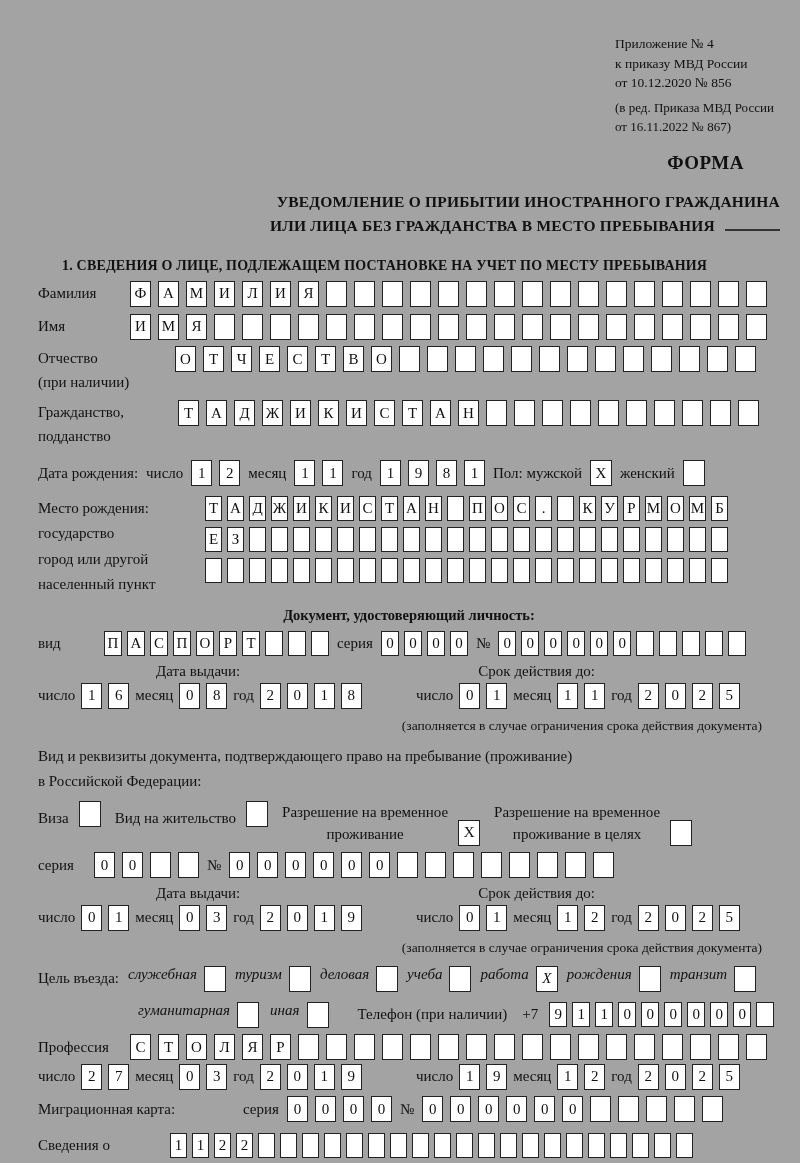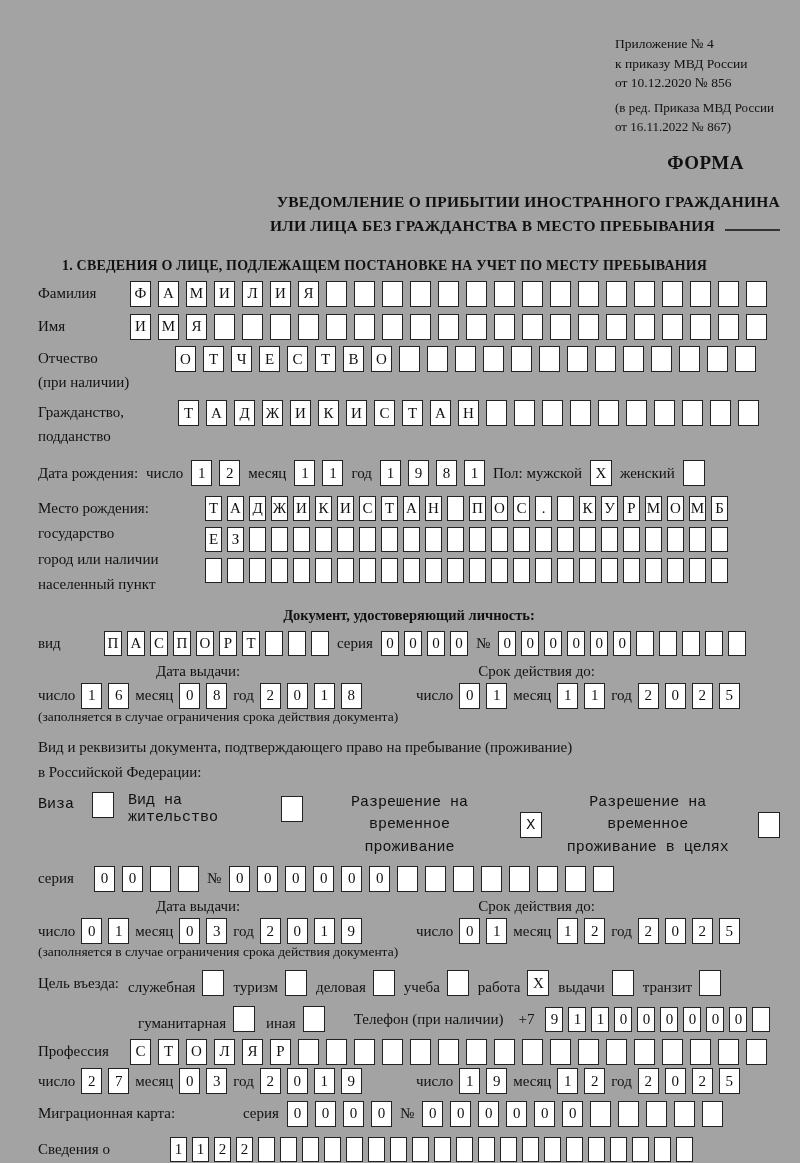--- a/index.html
+++ b/index.html
@@ -42,29 +42,29 @@
   .doc-heading { text-align:center; font-weight:bold; font-size:14.5px; margin-top:10px; }
   .inlbl { margin:0 8px; flex:none; }
   
   .dp-heads { display:flex; margin-top:6px; font-size:15px; }
   .dp-h1 { margin-left:118px; } .dp-h2 { margin-left:auto; margin-right:185px; }
   .dp-heads.entry .dp-h2 { margin-right:150px; }
   .dp-row { display:flex; align-items:center; margin-top:3px; }
   .date-group { display:flex; align-items:center; gap:6px; }
   .date-group.first { width:378px; }
   .date-group .cells { gap:6px; }
-  .dp-note { margin-right:18px; font-size:13.5px; margin-top:0; }
+  .dp-note { text-align:right; margin-right:18px; font-size:13.5px; margin-top:9px; }
   
   .intro { margin-top:10px; line-height:1.7; }
   .permit-row { display:flex; align-items:flex-start; margin-top:6px; gap:14px; }
-  .p-item { display:flex; align-items:center; gap:18px;font-family:Liberation Mono, monospace; }
+  .p-item { display:flex; align-items:flex-end; gap:10px; }
   .p-lines { text-align:center; line-height:1.5; }
   
   .purpose-row { display:flex; align-items:center; gap:9px; margin-top:10px; flex-wrap:nowrap; }
-  .p-opt { display:flex; align-items:flex-end; gap:7px; }
+  .p-opt { display:flex; align-items:flex-start; gap:7px;font-style:italic; }
   .purpose-row2 { margin-left:100px; gap:11px; }
   .phone-prefix { margin-left:4px; }
 </style>
 </head>
 <body>
 
 <div class="page">
 
   <div class="appendix">
     <div>Приложение № 4</div>
@@ -226,21 +226,21 @@
     <span>Пол: мужской</span>
     <span class="cbox">X</span>
     <span>женский</span>
     <span class="cbox"></span>
   </div>
 
   <div class="block">
     <div class="blabels bp-labels">
       <div>Место рождения:</div>
       <div>государство</div>
-      <div>город или наличии</div>
+      <div>город или другой</div>
       <div>населенный пункт</div>
     </div>
     <div class="bcells">
       <span class="cells c24">
           <span class="cell">Т</span>
           <span class="cell">А</span>
           <span class="cell">Д</span>
           <span class="cell">Ж</span>
           <span class="cell">И</span>
           <span class="cell">К</span>
@@ -521,21 +521,21 @@
     </span>
     <span class="p-opt">
       <span>учеба</span>
       <span class="cbox"></span>
     </span>
     <span class="p-opt">
       <span>работа</span>
       <span class="cbox">X</span>
     </span>
     <span class="p-opt">
-      <span>выдачи</span>
+      <span>рождения</span>
       <span class="cbox"></span>
     </span>
     <span class="p-opt">
       <span>транзит</span>
       <span class="cbox"></span>
     </span>
   </div>
   <div class="purpose-row purpose-row2">
     <span class="p-opt">
       <span>гуманитарная</span>

